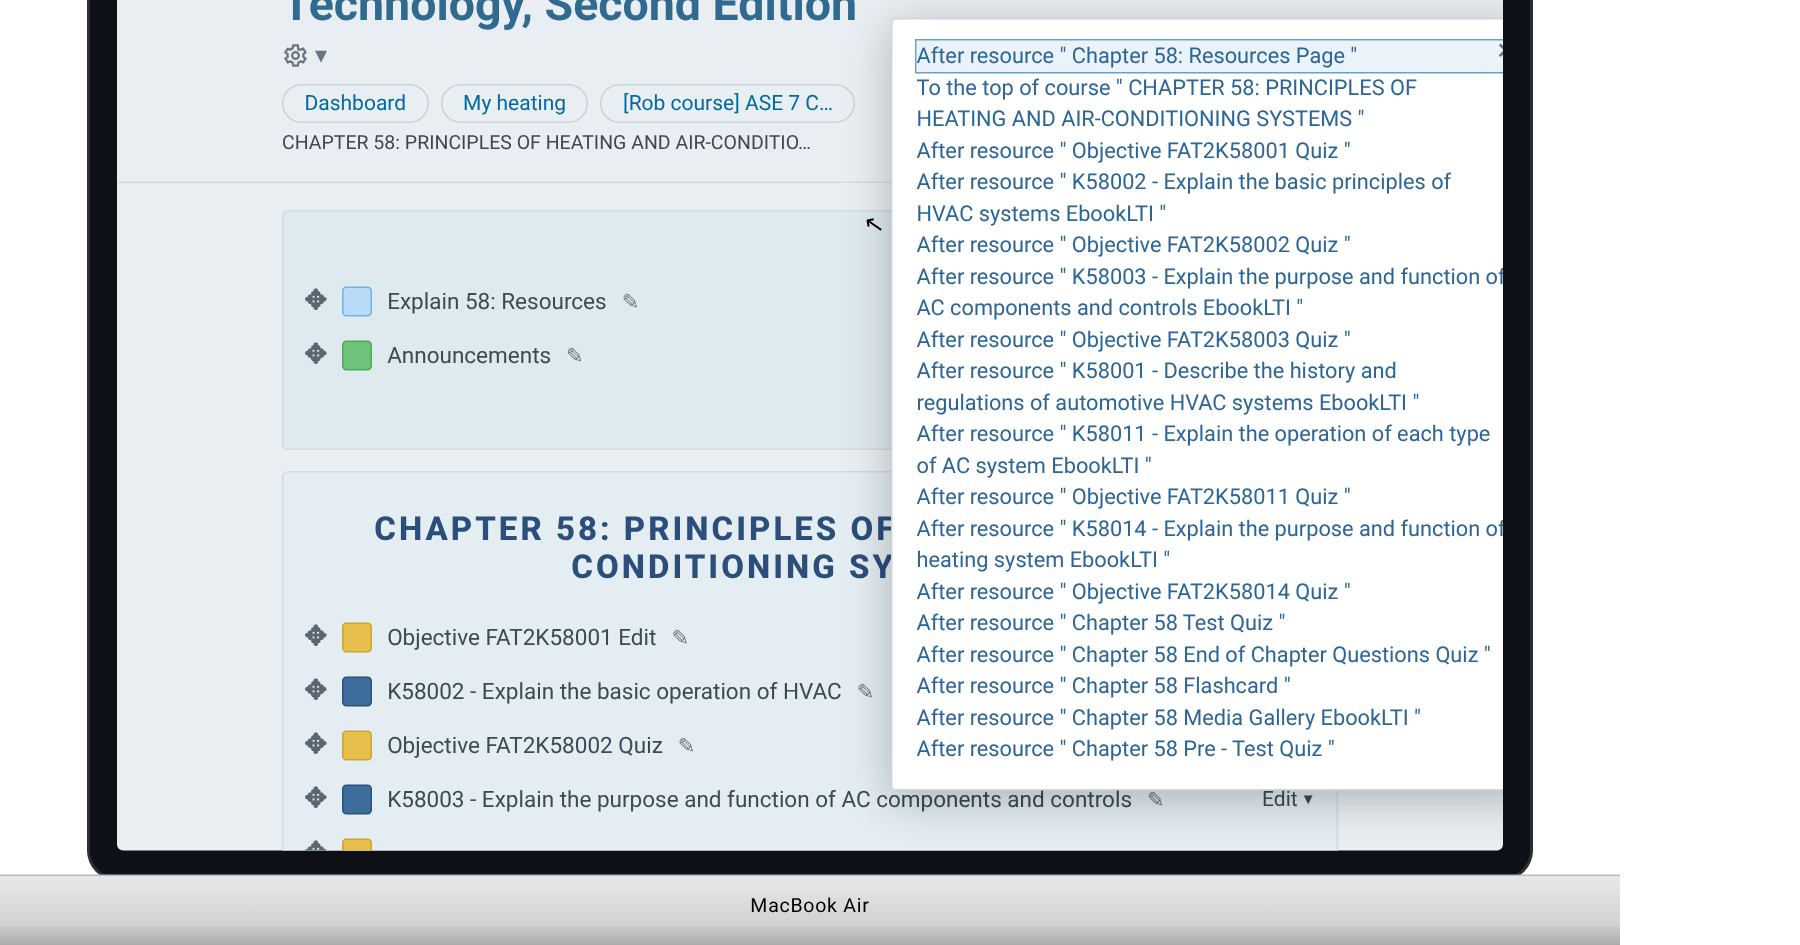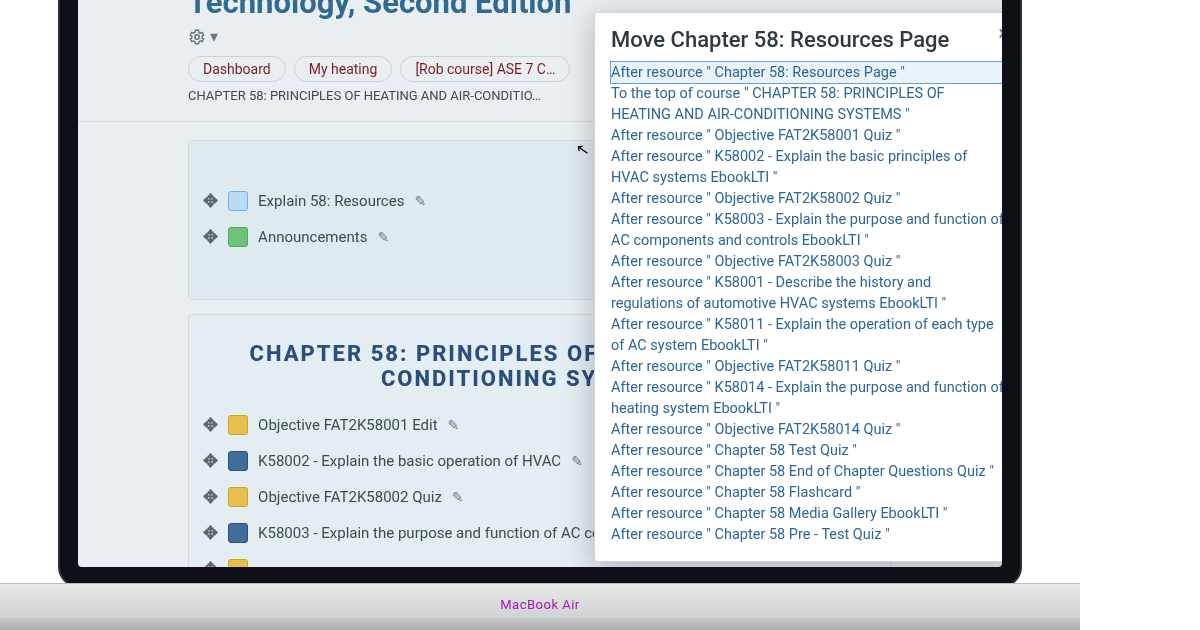--- a/index.html
+++ b/index.html
@@ -1,27 +1,27 @@
 <!DOCTYPE html>
 <html><head>
 <meta charset="utf-8">
 <style>
   html,body{margin:0;padding:0;font-family:-apple-system,"Segoe UI",Roboto,Arial,sans-serif;background:#fff;color:#3a4a55;}
   .stage{width:1080px;height:630px;position:relative;overflow:hidden;background:#fff;}
   .laptop-bezel{position:absolute;left:60px;right:60px;top:-30px;bottom:45px;background:#0d1117;border-radius:18px;padding:20px 20px 0 20px;box-shadow:0 0 0 2px #2b2e32;}
   .screen{position:absolute;left:78px;right:78px;top:-16px;bottom:63px;background:#e9eef2;overflow:hidden;border-radius:4px;}
   .laptop-base{position:absolute;left:0;right:0;bottom:12px;height:34px;background:linear-gradient(#e7e8ea,#cfd1d3);border-top:1px solid #b9bbbd;box-shadow:0 8px 10px -4px rgba(0,0,0,.25);}
   .laptop-front{position:absolute;left:0;right:0;bottom:0;height:12px;background:linear-gradient(#c8cacc,#a8aaac);}
-  .laptop-label{position:absolute;bottom:18px;left:0;right:0;text-align:center;color:#a21caf;font-size:13px;letter-spacing:.5px;}
+  .laptop-label{position:absolute;bottom:18px;left:0;right:0;text-align:center;color:#000000;font-size:13px;letter-spacing:.5px;}
   
   .page{padding:0 110px;}
   .course-title{color:#316a8f;font-weight:700;font-size:31px;margin:0 0 6px;}
   .gear-row{display:flex;align-items:center;gap:4px;color:#6b7580;margin-bottom:10px;}
   .crumbs{display:flex;flex-wrap:wrap;gap:8px;margin-bottom:6px;}
-  .crumb{background:#e9eef2;border:1px solid #c9d2d9;border-radius:18px;padding:4px 14px;font-size:14px;color:#7f1d1d;white-space:nowrap;}
+  .crumb{background:#e9eef2;border:1px solid #c9d2d9;border-radius:18px;padding:4px 14px;font-size:14px;color:#0369a1;white-space:nowrap;}
   .crumb.last{background:#d6e5ee;}
   .crumb-line{margin-top:6px;font-size:13px;color:#445;}
   .rule{height:1px;background:#d3dbe1;margin:18px -110px;}
   .section-block{border:1px solid #d1dae1;border-radius:4px;background:#dfeaef;padding:10px 14px;margin:14px 0;position:relative;}
   .row{display:flex;align-items:center;gap:10px;padding:8px 0;font-size:15px;color:#3b4b56;}
   .row .spacer{flex:1;}
   .edit{font-size:14px;color:#3b4b56;}
   .caret{font-size:10px;vertical-align:middle;margin-left:2px;}
   .section-head{color:#2b4e7a;font-weight:800;letter-spacing:2px;font-size:22px;text-align:center;margin:16px -14px;}
   .pencil{color:#6b7580;font-size:14px;}
@@ -149,21 +149,20 @@
         <div class="row">
           <span class="ico-move">✥</span>
           <span class="ico ico-quiz"></span>
         </div>
       </div>
     </div>
 
     <div class="modal-back"></div>
     <div class="modal">
       <span class="modal-close">×</span>
-      <h2 class="modal-title">Move Chapter 58: Resources Page</h2>
       <div class="modal-list" id="modal-list">
           <a href="#" class="sel">After resource " Chapter 58: Resources Page "</a>
           <a href="#">To the top of course " CHAPTER 58: PRINCIPLES OF HEATING AND AIR-CONDITIONING SYSTEMS "</a>
           <a href="#">After resource " Objective FAT2K58001 Quiz "</a>
           <a href="#">After resource " K58002 - Explain the basic principles of HVAC systems EbookLTI "</a>
           <a href="#">After resource " Objective FAT2K58002 Quiz "</a>
           <a href="#">After resource " K58003 - Explain the purpose and function of AC components and controls EbookLTI "</a>
           <a href="#">After resource " Objective FAT2K58003 Quiz "</a>
           <a href="#">After resource " K58001 - Describe the history and regulations of automotive HVAC systems EbookLTI "</a>
           <a href="#">After resource " K58011 - Explain the operation of each type of AC system EbookLTI "</a>

